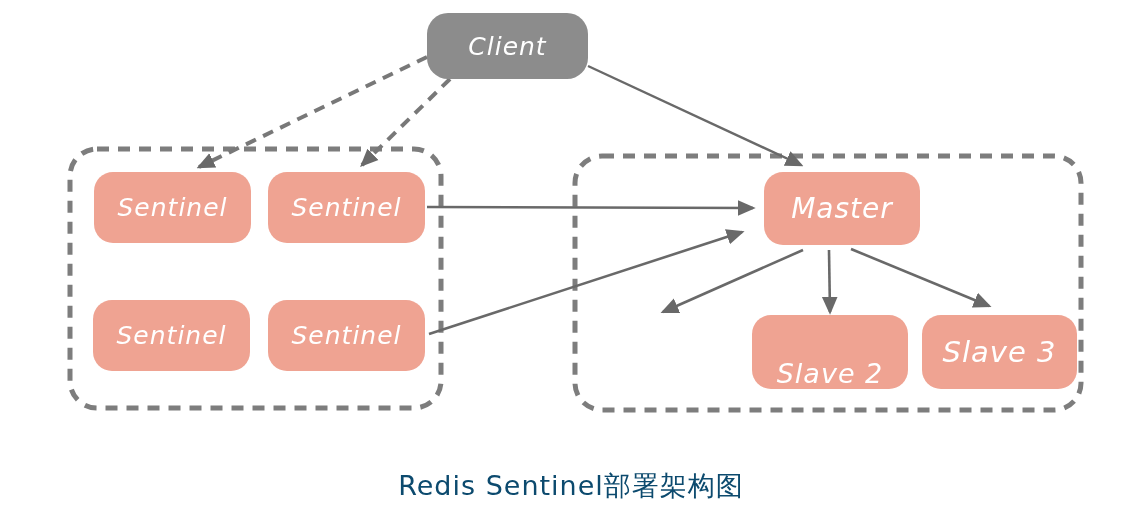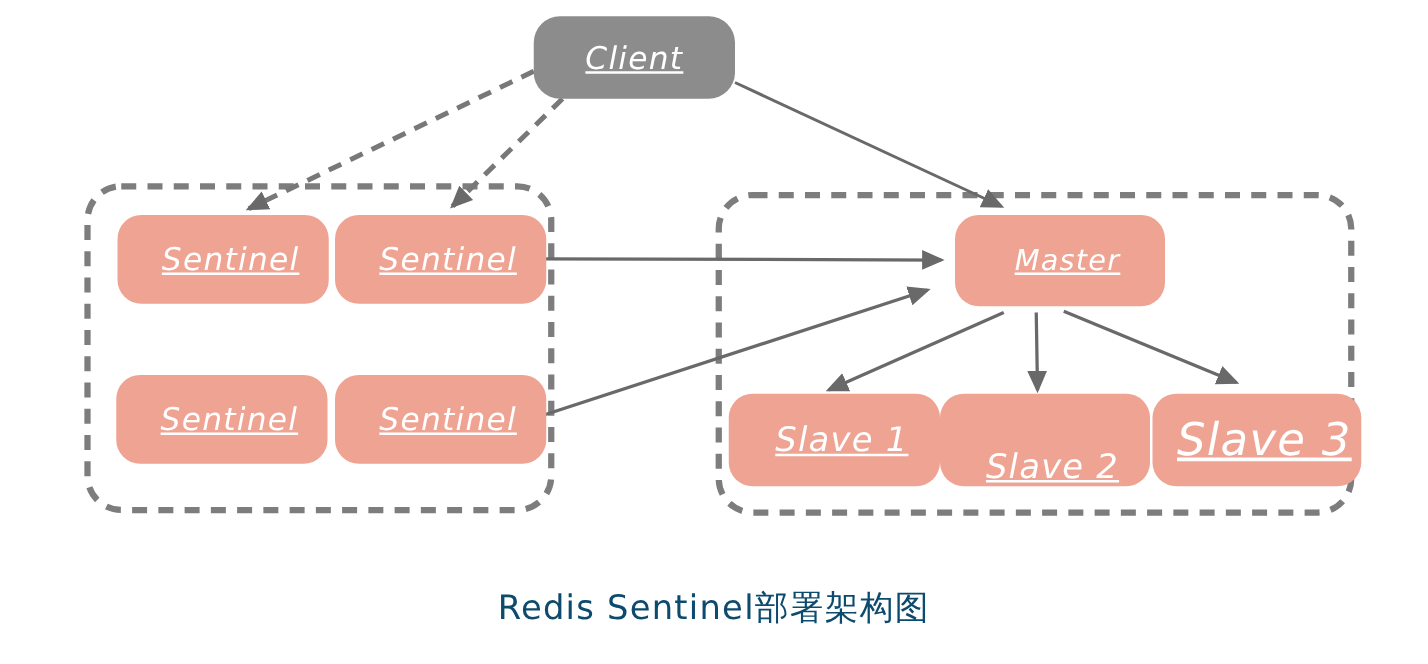--- a/index.html
+++ b/index.html
@@ -17,34 +17,33 @@
     display: flex;
     align-items: center;
     justify-content: center;
     color: #ffffff;
     font-style: italic;
     font-size: 25px;
     letter-spacing: 1px;
     border-radius: 19px;
     font-family: "DejaVu Sans", sans-serif;
     white-space: nowrap;
-    text-decoration: underline;
   }
-  .node.salmon { background: #efa392; padding-left: 12px; }
+  .node.salmon { background: #efa392; }
   .node.gray   { background: #8c8c8c; }
 
   .client  { left: 427px; top: 13px;  width: 161px; height: 66px; border-radius: 21px; }
   .s1      { left: 94px;  top: 172px; width: 157px; height: 71px; }
   .s2      { left: 268px; top: 172px; width: 157px; height: 71px; }
   .s3      { left: 93px;  top: 300px; width: 157px; height: 71px; }
   .s4      { left: 268px; top: 300px; width: 157px; height: 71px; }
-  .master  { left: 764px; top: 172px; width: 156px; height: 73px; font-size: 23px; }
+  .master  { left: 764px; top: 172px; width: 156px; height: 73px; font-size: 28px; }
   .slave1  { left: 583px; top: 315px; width: 157px; height: 74px; font-size: 27px; }
   .slave2  { left: 752px; top: 315px; width: 156px; height: 74px; font-size: 27px; align-items: flex-end; }
-  .slave3  { left: 922px; top: 315px; width: 155px; height: 74px; font-size: 36px; }
+  .slave3  { left: 922px; top: 315px; width: 155px; height: 74px; font-size: 29px; }
 
   .caption {
     position: absolute;
     left: 0; top: 468px;
     width: 100%;
     text-align: center;
     color: #0c4a6e;
     font-size: 27px;
     letter-spacing: 1px;
     font-family: "DejaVu Sans", sans-serif;
@@ -91,23 +90,20 @@
   <div class="node salmon s3">
     <span>Sentinel</span>
   </div>
   <div class="node salmon s4">
     <span>Sentinel</span>
   </div>
 
   <div class="node salmon master">
     <span>Master</span>
   </div>
-  <div class="node salmon slave1">
-    <span>Slave 1</span>
-  </div>
   <div class="node salmon slave2">
     <span>Slave 2</span>
   </div>
   <div class="node salmon slave3">
     <span>Slave 3</span>
   </div>
 
   <div class="caption">Redis Sentinel部署架构图</div>
 
 </div>

